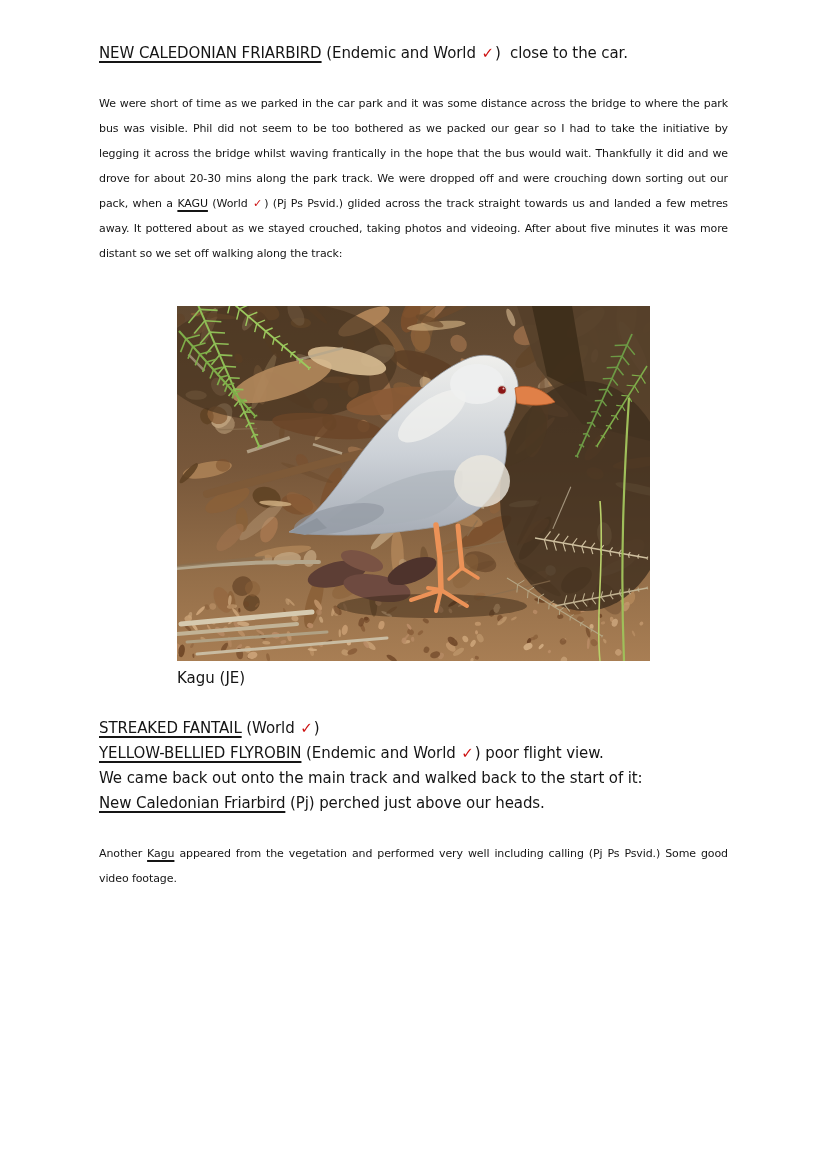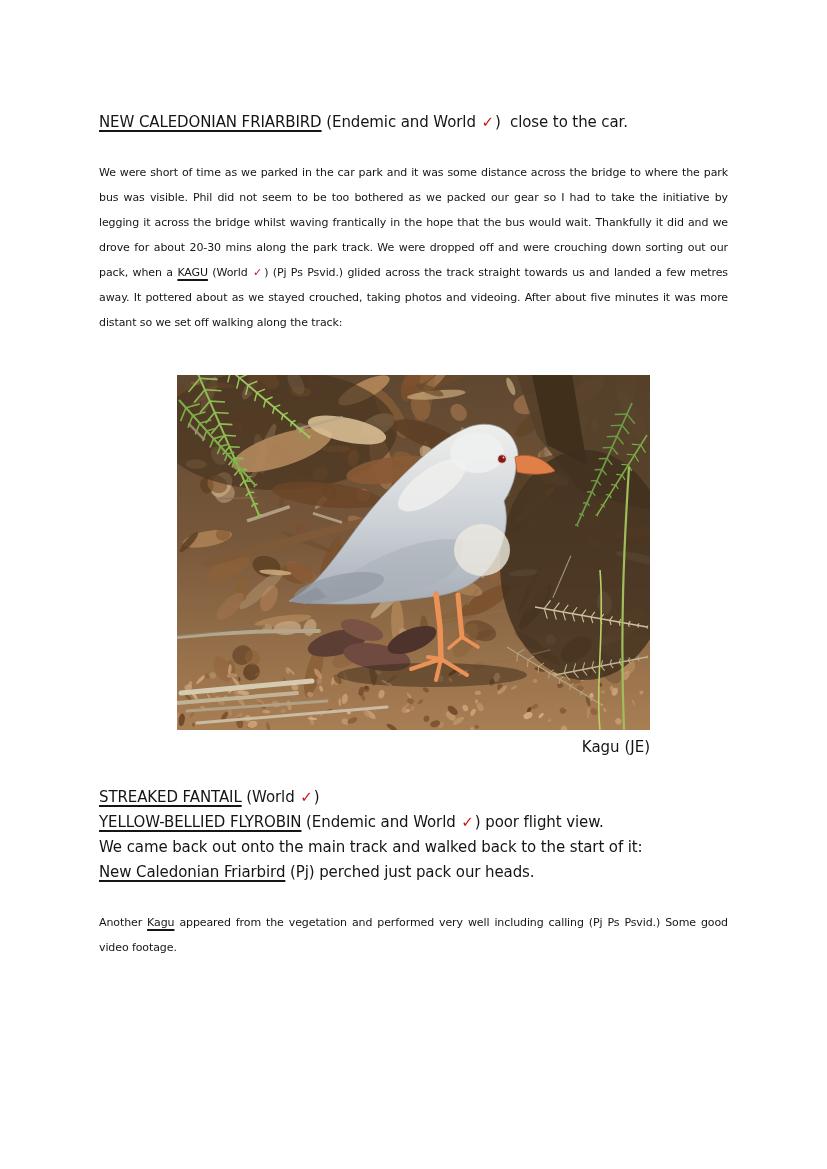--- a/index.html
+++ b/index.html
@@ -2,30 +2,30 @@
 <html><head>
 <meta charset="utf-8">
 <style>
   html,body{margin:0;padding:0;}
   body{
     width:827px;height:1169px;background:#ffffff;overflow:hidden;
     font-family:"DejaVu Sans", sans-serif;color:#151515;
   }
   .page{
     width:827px;height:1169px;box-sizing:border-box;
-    padding:110px 99px 0 99px;
+    padding:41px 99px 0 99px;
   }
   .tblock{font-size:11px;line-height:25px;letter-spacing:-0.1px;}
   .just{text-align:justify;}
   .textline{font-size:15px;line-height:25px;letter-spacing:-0.1px;}
   .u{text-decoration:underline;text-underline-offset:3px;text-decoration-thickness:1.5px;}
   .check{font-weight:bold;padding:0 1px;}
   .heading{margin-bottom:25px;}
   .para1{margin-bottom:0;}
-  figure.photo{margin:40px auto 0 auto;width:473px;padding:0;text-align:right;}
+  figure.photo{margin:40px auto 0 auto;width:473px;padding:0;text-align:left;}
   figure.photo svg{display:block;width:473px;height:355px;}
   figcaption{font-size:15px;line-height:25px;margin-top:5px;color:#151515;}
   .sightings{margin-top:25px;}
   .para2{margin-top:25px;}
 </style>
 </head>
 <body>
 
 <div class="page">
 
@@ -614,18 +614,18 @@
         </g>
       </g>
     </svg>
     <figcaption>Kagu (JE)</figcaption>
   </figure>
 
   <div class="sightings">
       <div class="textline"><span class="u">STREAKED FANTAIL</span><span> (World </span><span class="check" style="color: rgb(204, 17, 17);">✓</span><span>)</span></div>
       <div class="textline"><span class="u">YELLOW-BELLIED FLYROBIN</span><span> (Endemic and World </span><span class="check" style="color: rgb(204, 17, 17);">✓</span><span>) poor flight view.</span></div>
       <div class="textline"><span>We came back out onto the main track and walked back to the start of it:</span></div>
-      <div class="textline"><span class="u">New Caledonian Friarbird</span><span> (Pj) perched just pack our heads.</span></div>
+      <div class="textline"><span class="u">New Caledonian Friarbird</span><span> (Pj) perched just above our heads.</span></div>
     </div>
 
   <div class="tblock para2 just"><span>Another </span><span class="u">Kagu</span><span> appeared from the vegetation and performed very well including calling (Pj Ps Psvid.) Some good video footage.</span></div>
 
 </div>
 
 </body></html>

